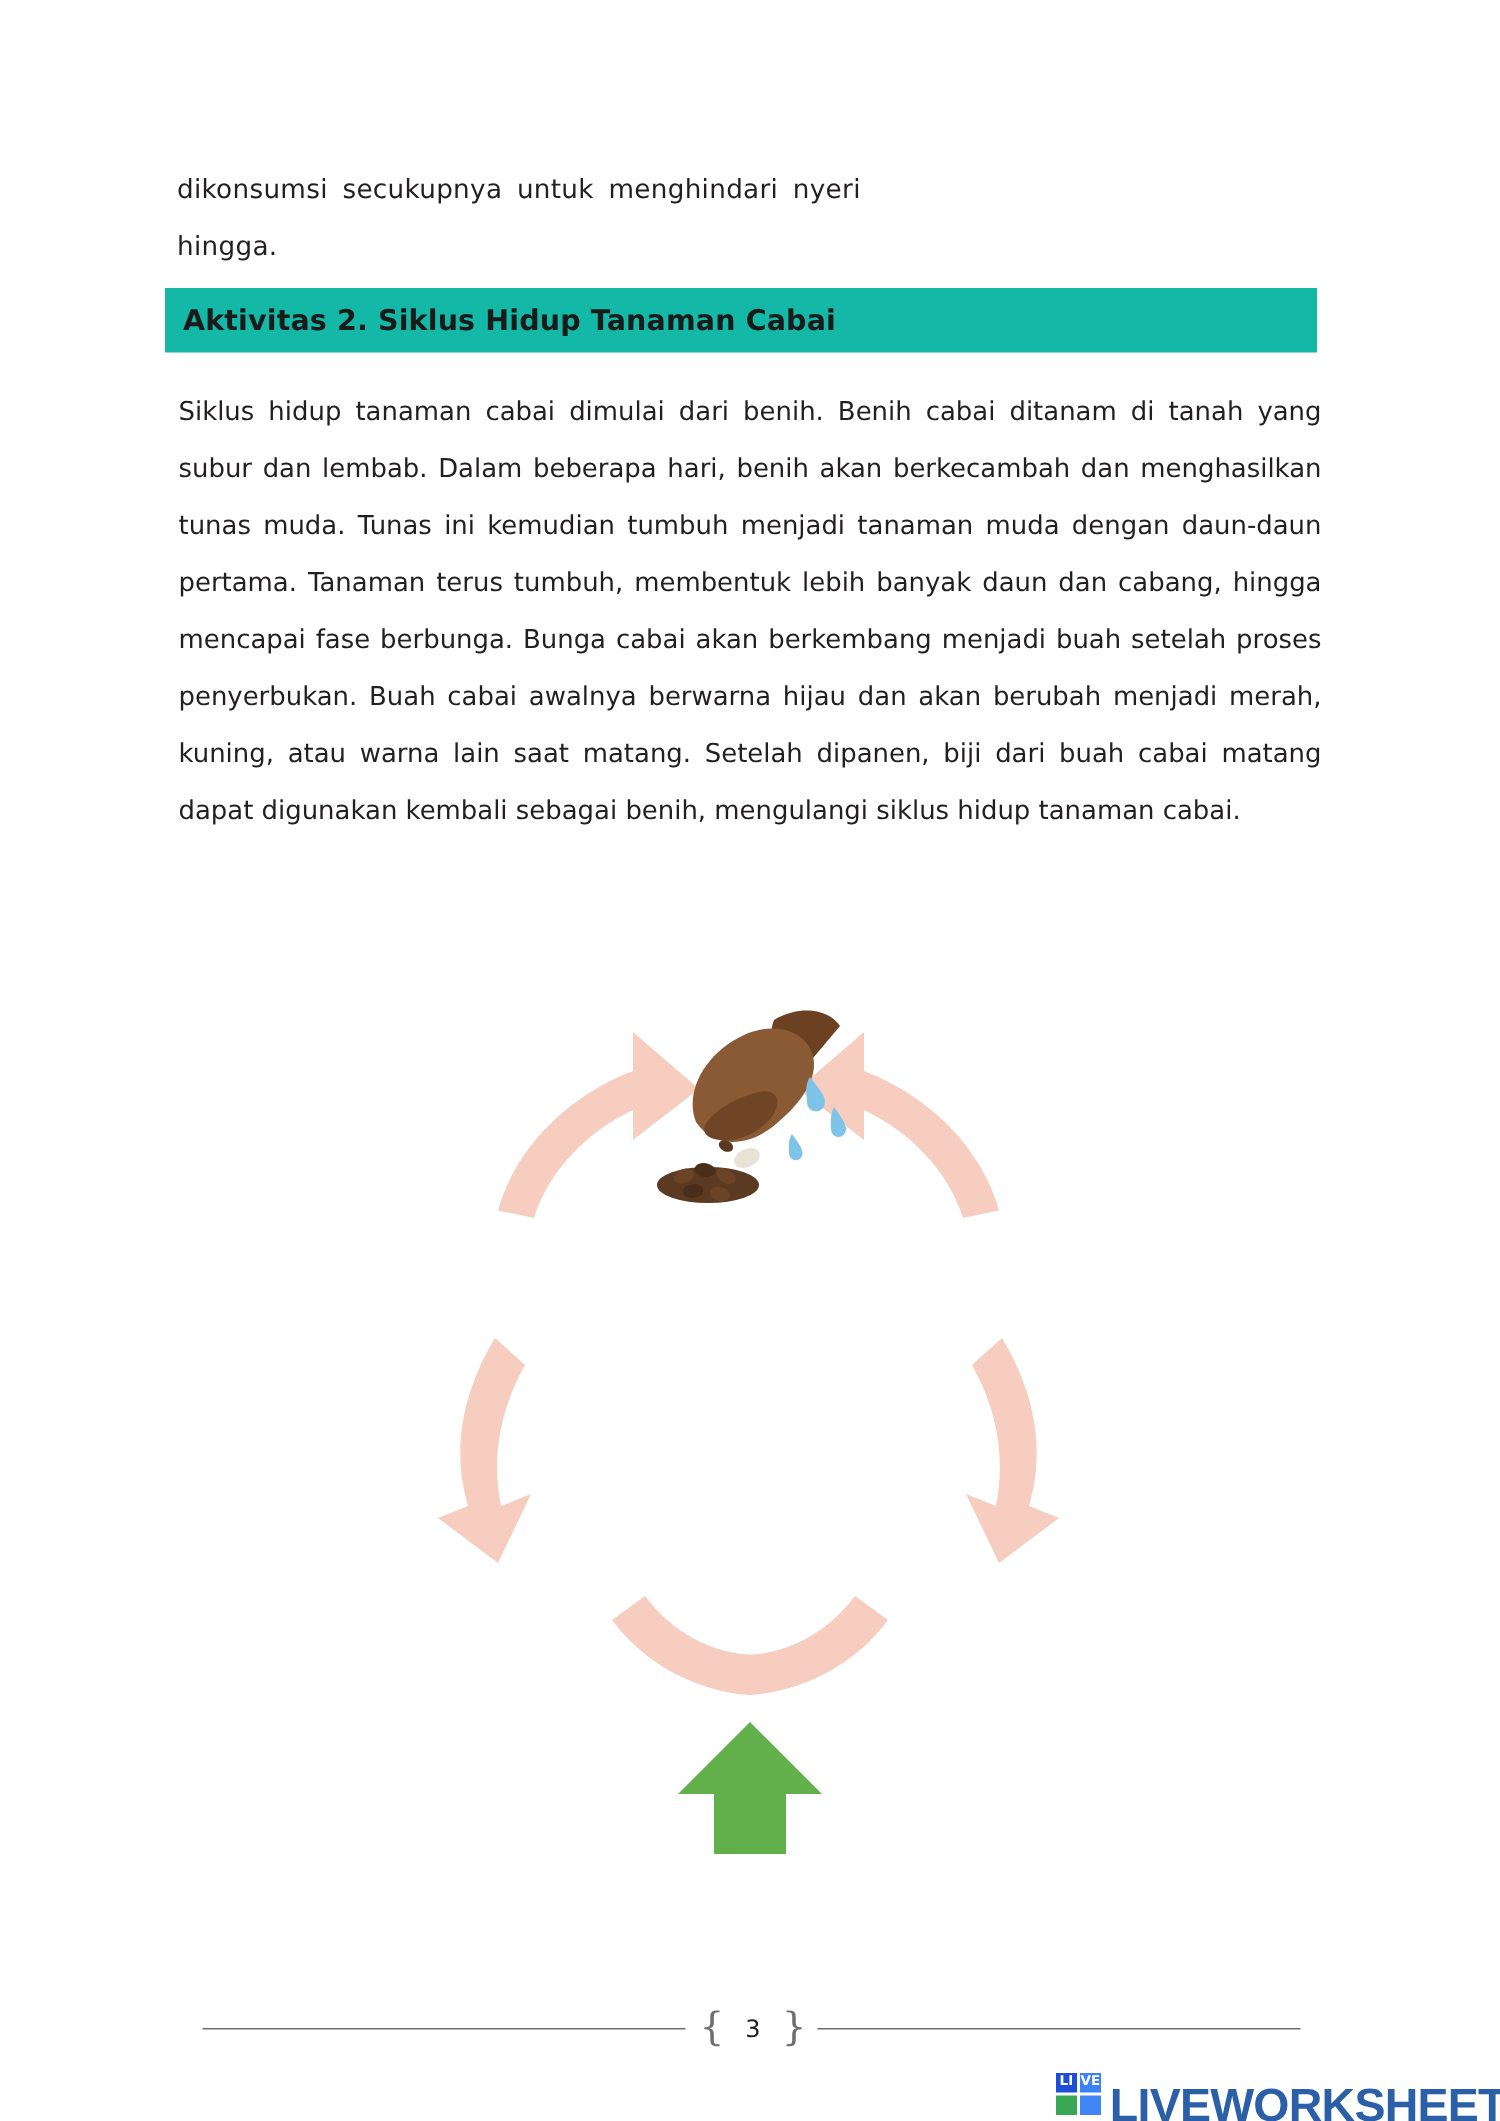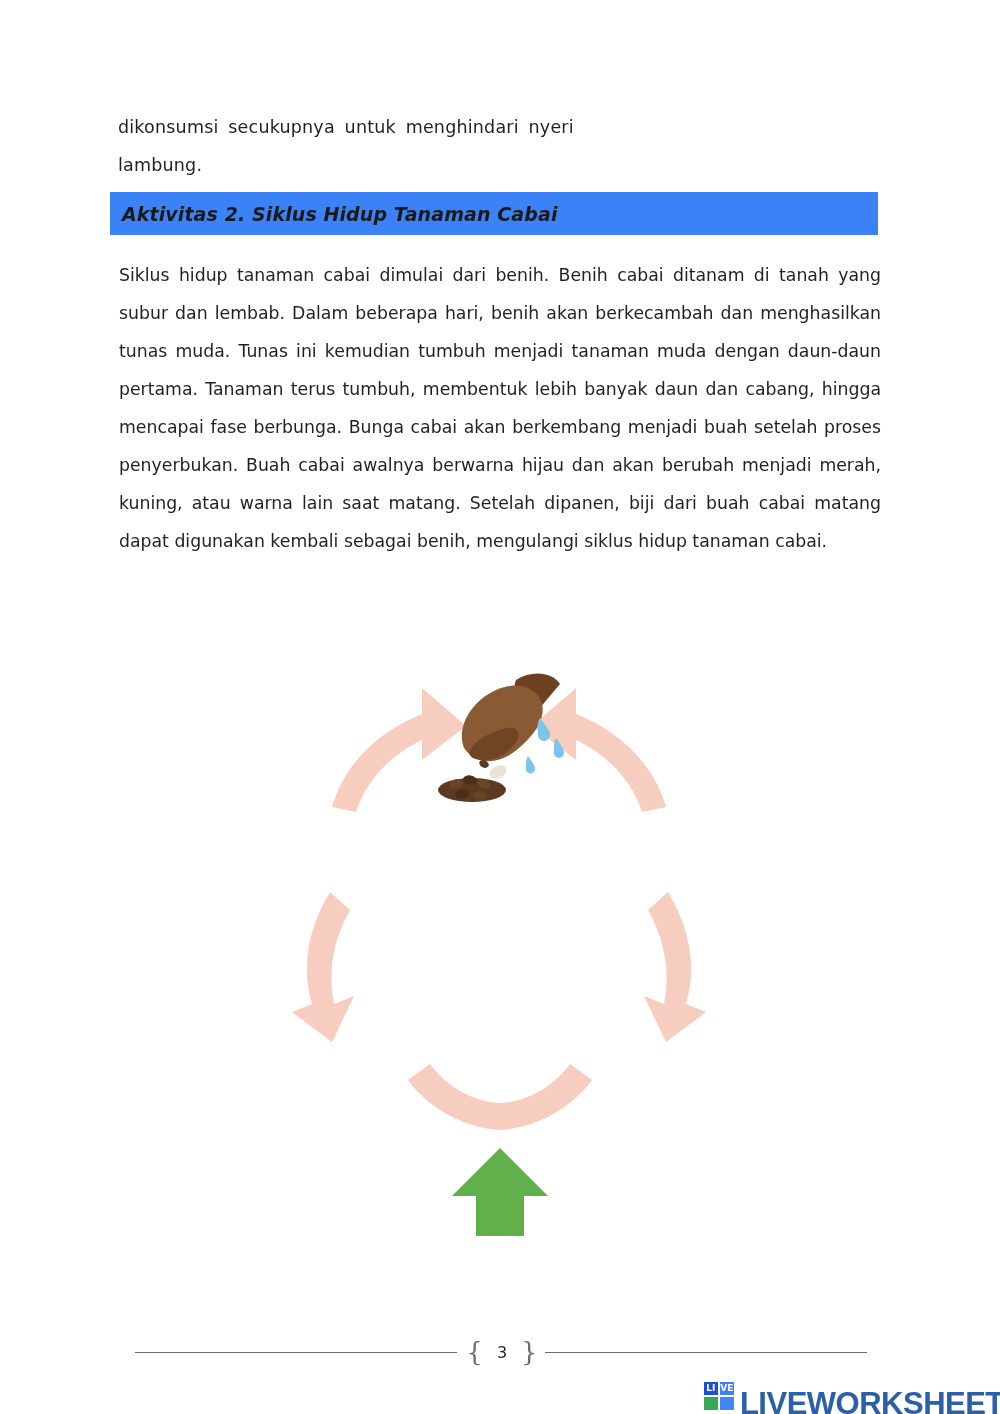--- a/index.html
+++ b/index.html
@@ -33,24 +33,23 @@
   }
   .intro-line1 { display: block; word-spacing: 4px; }
   .intro-line2 { display: block; }
 
   .activity-banner {
     position: absolute;
     left: 110px;
     top: 192px;
     width: 768px;
     height: 43px;
-    background: #3b82f6;
-    display: flex;
-    align-items: center;
-    font-style: italic;
+    background: #14b8a6;
+    display: flex;
+    align-items: center;
   }
   .activity-banner .title {
     padding-left: 12px;
     font-size: 19px;
     font-weight: bold;
     color: #1a1a1a;
     letter-spacing: 0.1px;
   }
 
   .body-paragraph {
@@ -161,21 +160,21 @@
     margin-top: 16px;
   }
 </style>
 </head>
 <body>
 
 <div class="page">
 
   <div class="intro-text">
     <span class="intro-line1">dikonsumsi secukupnya untuk menghindari nyeri</span>
-    <span class="intro-line2">lambung.</span>
+    <span class="intro-line2">hingga.</span>
   </div>
 
   <div class="activity-banner">
     <div class="title">Aktivitas 2. Siklus Hidup Tanaman Cabai</div>
   </div>
 
   <div class="body-paragraph">Siklus hidup tanaman cabai dimulai dari benih. Benih cabai ditanam di tanah yang subur dan lembab. Dalam beberapa hari, benih akan berkecambah dan menghasilkan tunas muda. Tunas ini kemudian tumbuh menjadi tanaman muda dengan daun-daun pertama. Tanaman terus tumbuh, membentuk lebih banyak daun dan cabang, hingga mencapai fase berbunga. Bunga cabai akan berkembang menjadi buah setelah proses penyerbukan. Buah cabai awalnya berwarna hijau dan akan berubah menjadi merah, kuning, atau warna lain saat matang. Setelah dipanen, biji dari buah cabai matang dapat digunakan kembali sebagai benih, mengulangi siklus hidup tanaman cabai.</div>
 
 
   <div class="diagram">

